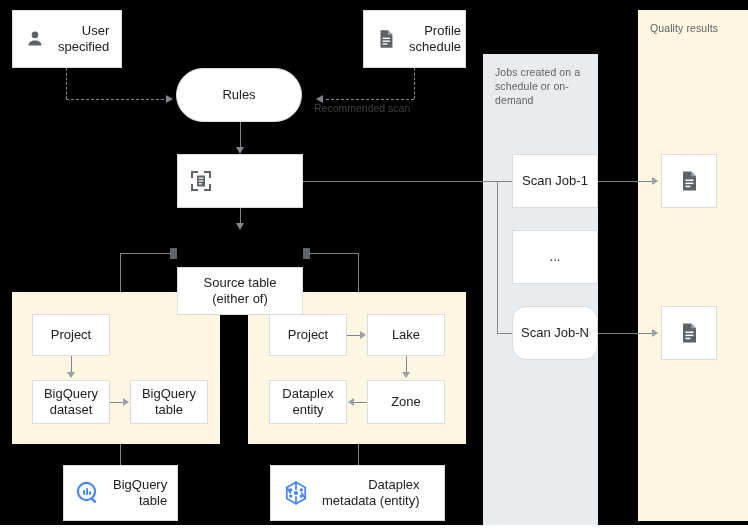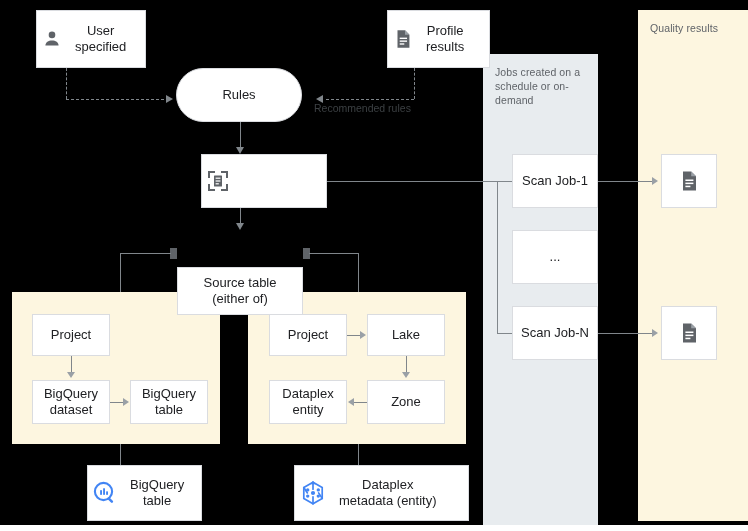--- a/index.html
+++ b/index.html
@@ -59,24 +59,23 @@
     display: flex;
     align-items: center;
     justify-content: center;
     font-size: 13px;
     color: #202124;
     line-height: 16px;
     text-align: center;
   }
   .box.with-icon {
     justify-content: flex-start;
-    text-align: center;
-    padding-left: 4px;
+    text-align: right;
+    padding-left: 11px;
     gap: 12px;
-    margin-left: 24px;
   }
   .box .label { white-space: pre-line; }
 
   
   .n-user          { left: 12px;  top: 10px;  width: 110px; height: 58px; }
   .n-profile       { left: 363px; top: 10px;  width: 103px; height: 58px; }
   .n-rules         { left: 176px; top: 68px;  width: 126px; height: 54px; border-radius: 27px; }
   .n-dqscan        { left: 177px; top: 154px; width: 126px; height: 54px; }
   .n-source        { left: 177px; top: 230px; width: 126px; height: 48px; margin-top: 37px; }
 
@@ -87,21 +86,21 @@
   .n-project-dp    { left: 269px; top: 314px; width: 78px;  height: 42px; }
   .n-lake          { left: 367px; top: 314px; width: 78px;  height: 42px; }
   .n-dpentity      { left: 269px; top: 380px; width: 78px;  height: 44px; }
   .n-zone          { left: 367px; top: 380px; width: 78px;  height: 44px; }
 
   .n-bqlogo        { left: 63px;  top: 465px; width: 115px; height: 56px; }
   .n-dplogo        { left: 270px; top: 465px; width: 175px; height: 56px; }
 
   .n-job1          { left: 512px; top: 154px; width: 86px;  height: 54px; }
   .n-jobdots       { left: 512px; top: 230px; width: 86px;  height: 54px; }
-  .n-jobn          { left: 512px; top: 306px; width: 86px;  height: 54px; }
+  .n-jobn          { left: 512px; top: 306px; width: 86px;  height: 54px; border-radius: 14px; }
 
   .n-res1          { left: 661px; top: 154px; width: 56px;  height: 54px; }
   .n-resn          { left: 661px; top: 306px; width: 56px;  height: 54px; }
 
   
   .line {
     position: absolute;
     background: #80868b;
   }
   .line.h { height: 1px; }
@@ -187,21 +186,21 @@
   <div class="panel panel-bq"></div>
   <div class="panel panel-dp"></div>
 
   <div class="dash-v" style="left:66px; top:68px; height:31px;"></div>
   <div class="dash-h" style="left:66px; top:99px; width:98px;"></div>
   <div class="arrow right" style="left:166px; top:94.5px;"></div>
 
   <div class="dash-v" style="left:414px; top:68px; height:31px;"></div>
   <div class="dash-h" style="left:326px; top:99px; width:88px;"></div>
   <div class="arrow left" style="left:316px; top:94.5px;"></div>
-  <div class="edge-label" style="left:314px; top:102px;">Recommended rules</div>
+  <div class="edge-label" style="left:314px; top:102px;">Recommended scan</div>
 
   <div class="line v" style="left:240px; top:122px; height:25px;"></div>
   <div class="arrow down" style="left:235.5px; top:147px;"></div>
 
   <div class="line v" style="left:240px; top:208px; height:15px;"></div>
   <div class="arrow down" style="left:235.5px; top:223px;"></div>
 
   <div class="line h" style="left:303px; top:181px; width:194px;"></div>
   <div class="line v" style="left:497px; top:181px; height:152px;"></div>
   <div class="line h" style="left:497px; top:181px; width:15px;"></div>
@@ -256,21 +255,21 @@
     <span class="icon">
       <svg width="22" height="22" viewBox="0 0 24 24" aria-hidden="true">
         <path d="M6 2.5h8.2L19 7.3V21.5H6z" fill="#5f6368"></path>
         <path d="M14.2 2.5L19 7.3h-4.8z" fill="#9aa0a6"></path>
         <rect x="8.4" y="10.5" width="8" height="1.5" fill="#ffffff"></rect>
         <rect x="8.4" y="13.6" width="8" height="1.5" fill="#ffffff"></rect>
         <rect x="8.4" y="16.7" width="5" height="1.5" fill="#ffffff"></rect>
       </svg>
     </span>
     <span class="label">Profile
-results</span>
+schedule</span>
   </div>
 
   <div class="box n-rules">
     <span class="label">Rules</span>
   </div>
 
   <div class="box with-icon n-dqscan">
     <span class="icon">
       <svg width="24" height="24" viewBox="0 0 24 24" aria-hidden="true">
         <path d="M2 2h7v2H4v5H2z" fill="#5f6368"></path>

